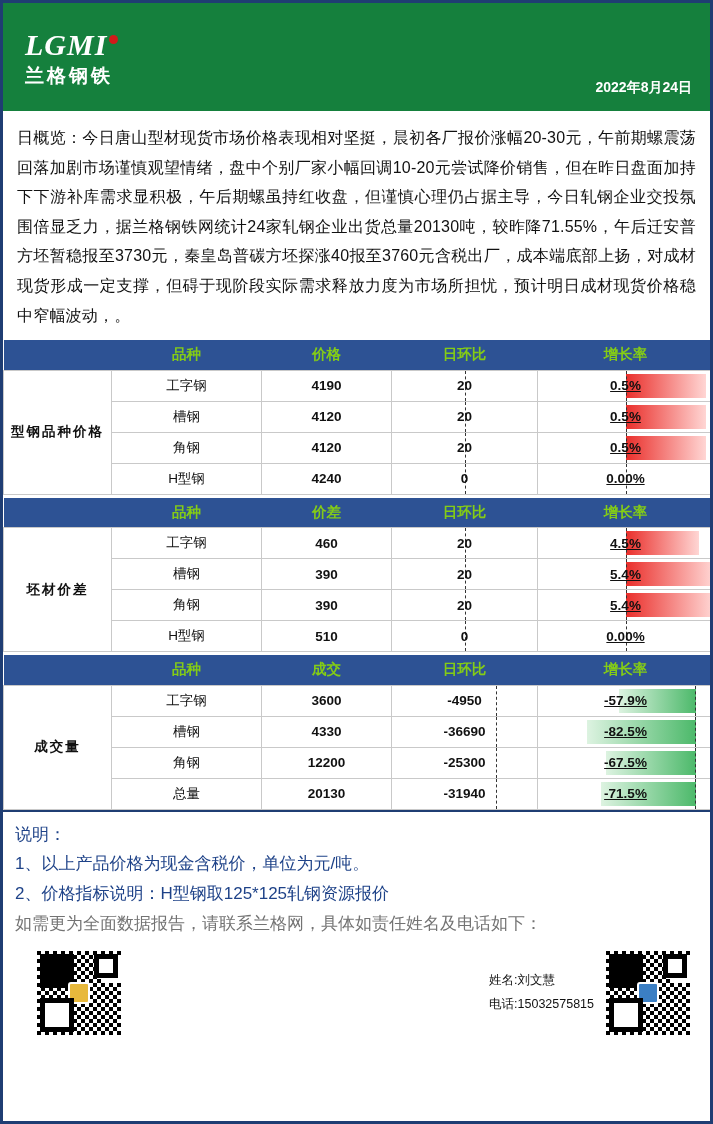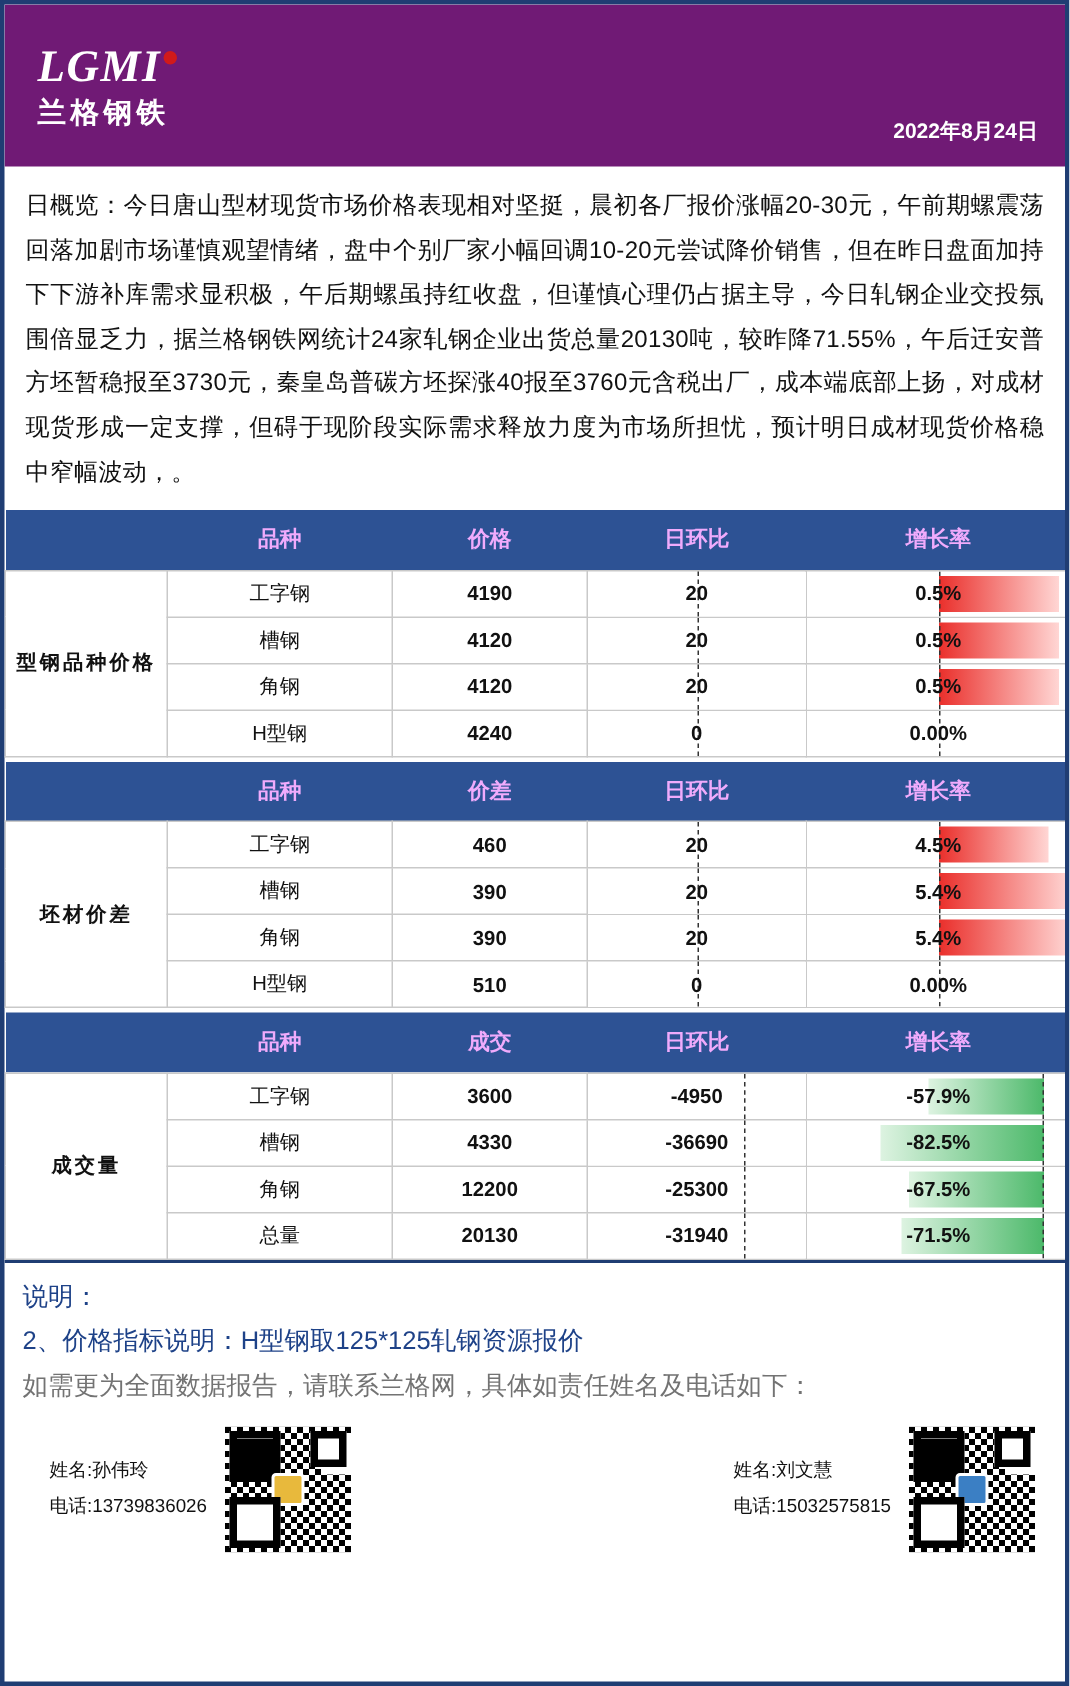--- a/index.html
+++ b/index.html
@@ -15,21 +15,21 @@
     width: 713px;
     height: 1124px;
     border: 3px solid #1f3d73;
     background: #ffffff;
     position: relative;
     overflow: hidden;
   }
   
   .header {
     height: 108px;
-    background: #701a75;
+    background: #15803d;
     display: flex;
     align-items: center;
     justify-content: space-between;
     padding: 0 18px 0 22px;
     position: relative;
   }
   .logo-wrap { display:flex; flex-direction:column; justify-content:center; }
   .logo-mark {
     font-family: "Liberation Serif", serif;
     font-size: 30px;
@@ -76,24 +76,24 @@
   
   .block { margin: 0; }
   .block + .block { margin-top: 3px; }
   table.grid {
     width: 100%;
     border-collapse: collapse;
     table-layout: fixed;
   }
   table.grid th {
     background: #2d5294;
-    color: #f0abfc;
+    color: #84cc16;
     font-size: 14.5px;
     font-weight: bold;
-    height: 40px;
+    height: 30px;
     text-align: center;
     border: none;
   }
   .col-label { width: 108px; }
   .col-name  { width: 150px; }
   .col-val   { width: 130px; }
   .col-dod   { width: 146px; }
   .col-rate  { width: 176px; }
   table.grid td {
     border: 1px solid #c9c9c9;
@@ -141,20 +141,21 @@
     position: absolute;
     top: 0; bottom: 0;
     width: 0;
     border-left: 1px dashed #333;
     z-index: 3;
   }
   td.rate .lbl {
     position: relative;
     z-index: 4;
     font-weight: bold;
+    text-decoration: underline;
   }
   
   .notes {
     border-top: 2px solid #1f3d73;
     padding: 8px 12px 4px 12px;
     font-size: 17px;
     line-height: 1.75;
     color: #1e4288;
   }
   .notes .n-dark { color: #737373; }
@@ -405,30 +406,27 @@
           <span class="zero" style="right:10%;"></span>
           <span class="lbl">-71.5%</span>
         </td>
       </tr>
     </tbody>
       </table>
   </div>
 
   <div class="notes">
     <div>说明：</div>
+    <div>1、以上产品价格为现金含税价，单位为元/吨。</div>
     <div>2、价格指标说明：H型钢取125*125轧钢资源报价</div>
     <div class="n-dark">如需更为全面数据报告，请联系兰格网，具体如责任姓名及电话如下：</div>
   </div>
 
   <div class="contacts">
     <div class="contact first">
-      <div class="contact-text">
-        <div>姓名:孙伟玲</div>
-        <div>电话:13739836026</div>
-      </div>
       <div class="qr">
           <span class="tr"></span>
           <span class="ctr"></span>
         </div>
     </div>
     <div class="spacer"></div>
     <div class="contact">
       <div class="contact-text">
         <div>姓名:刘文慧</div>
         <div>电话:15032575815</div>

